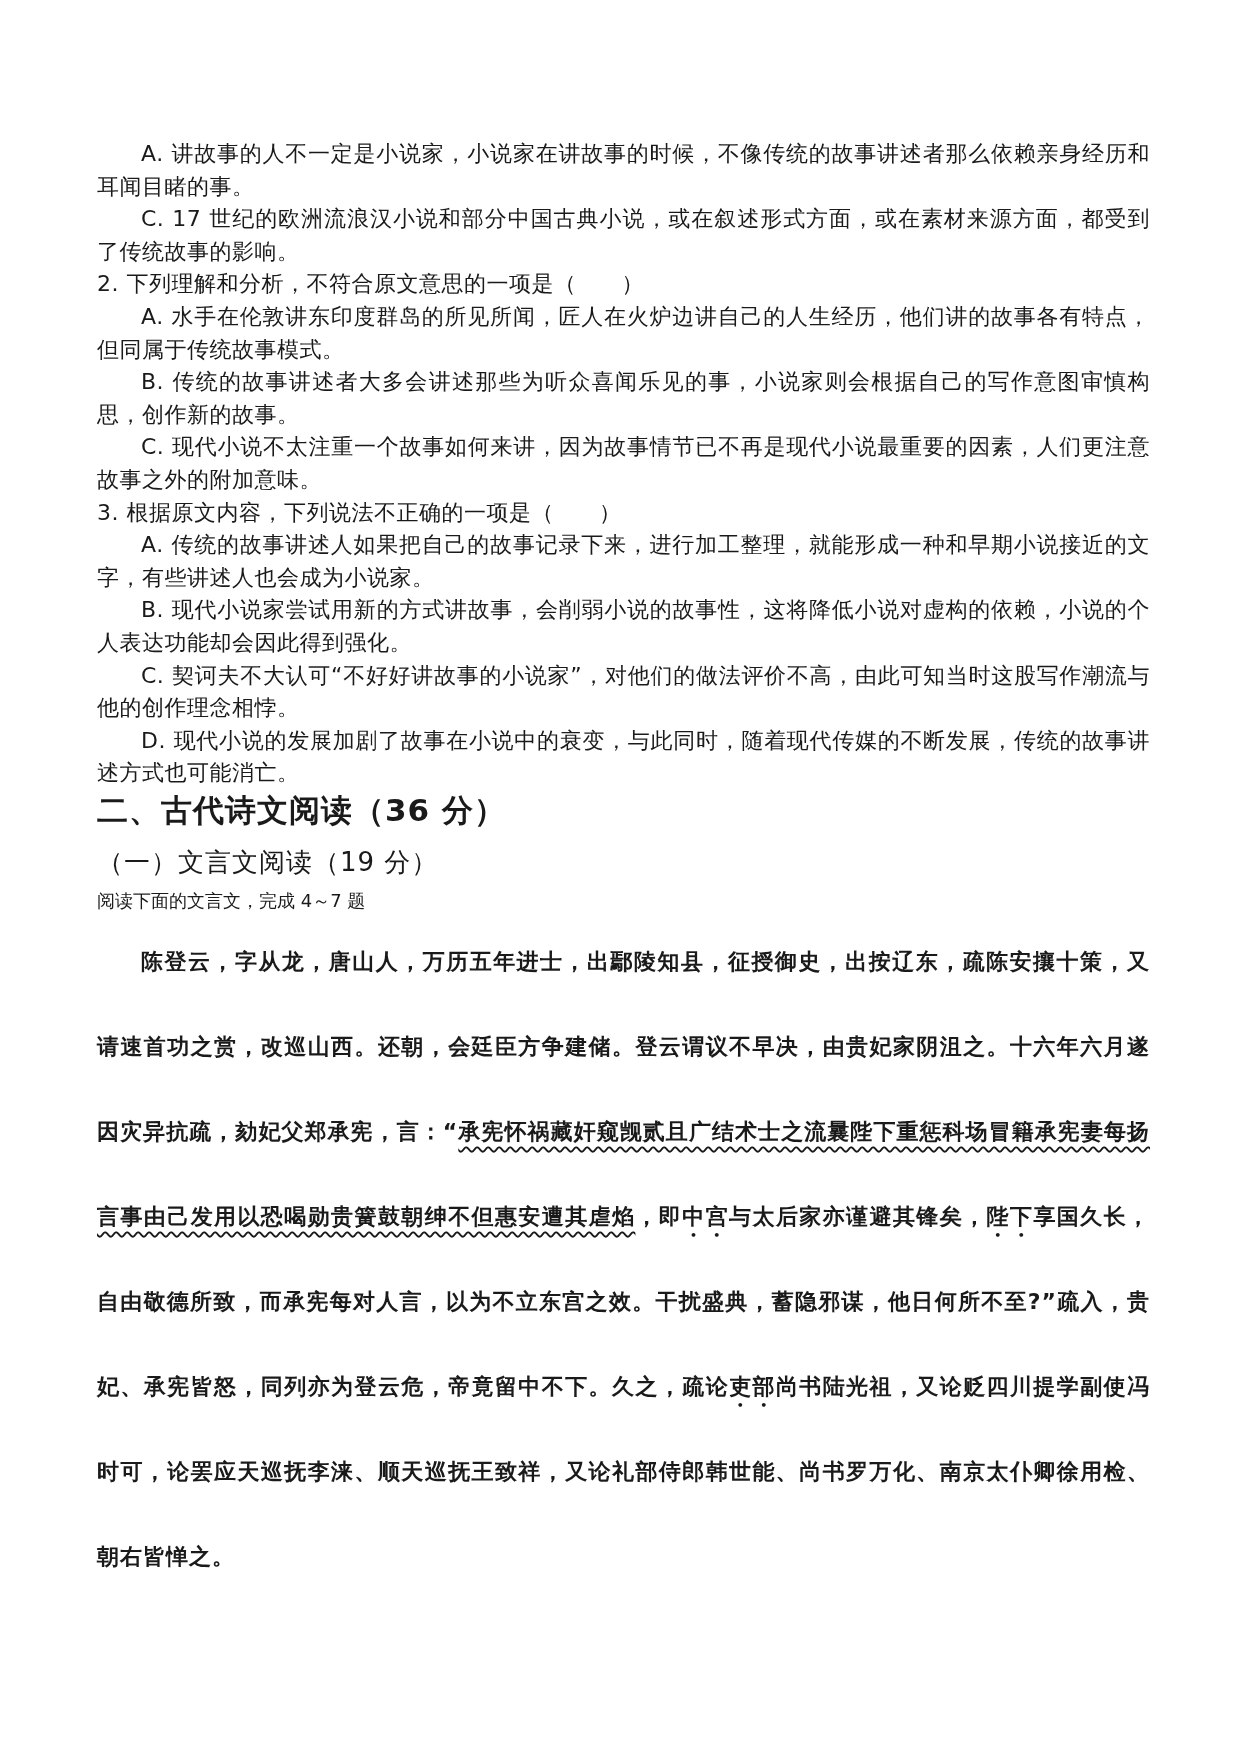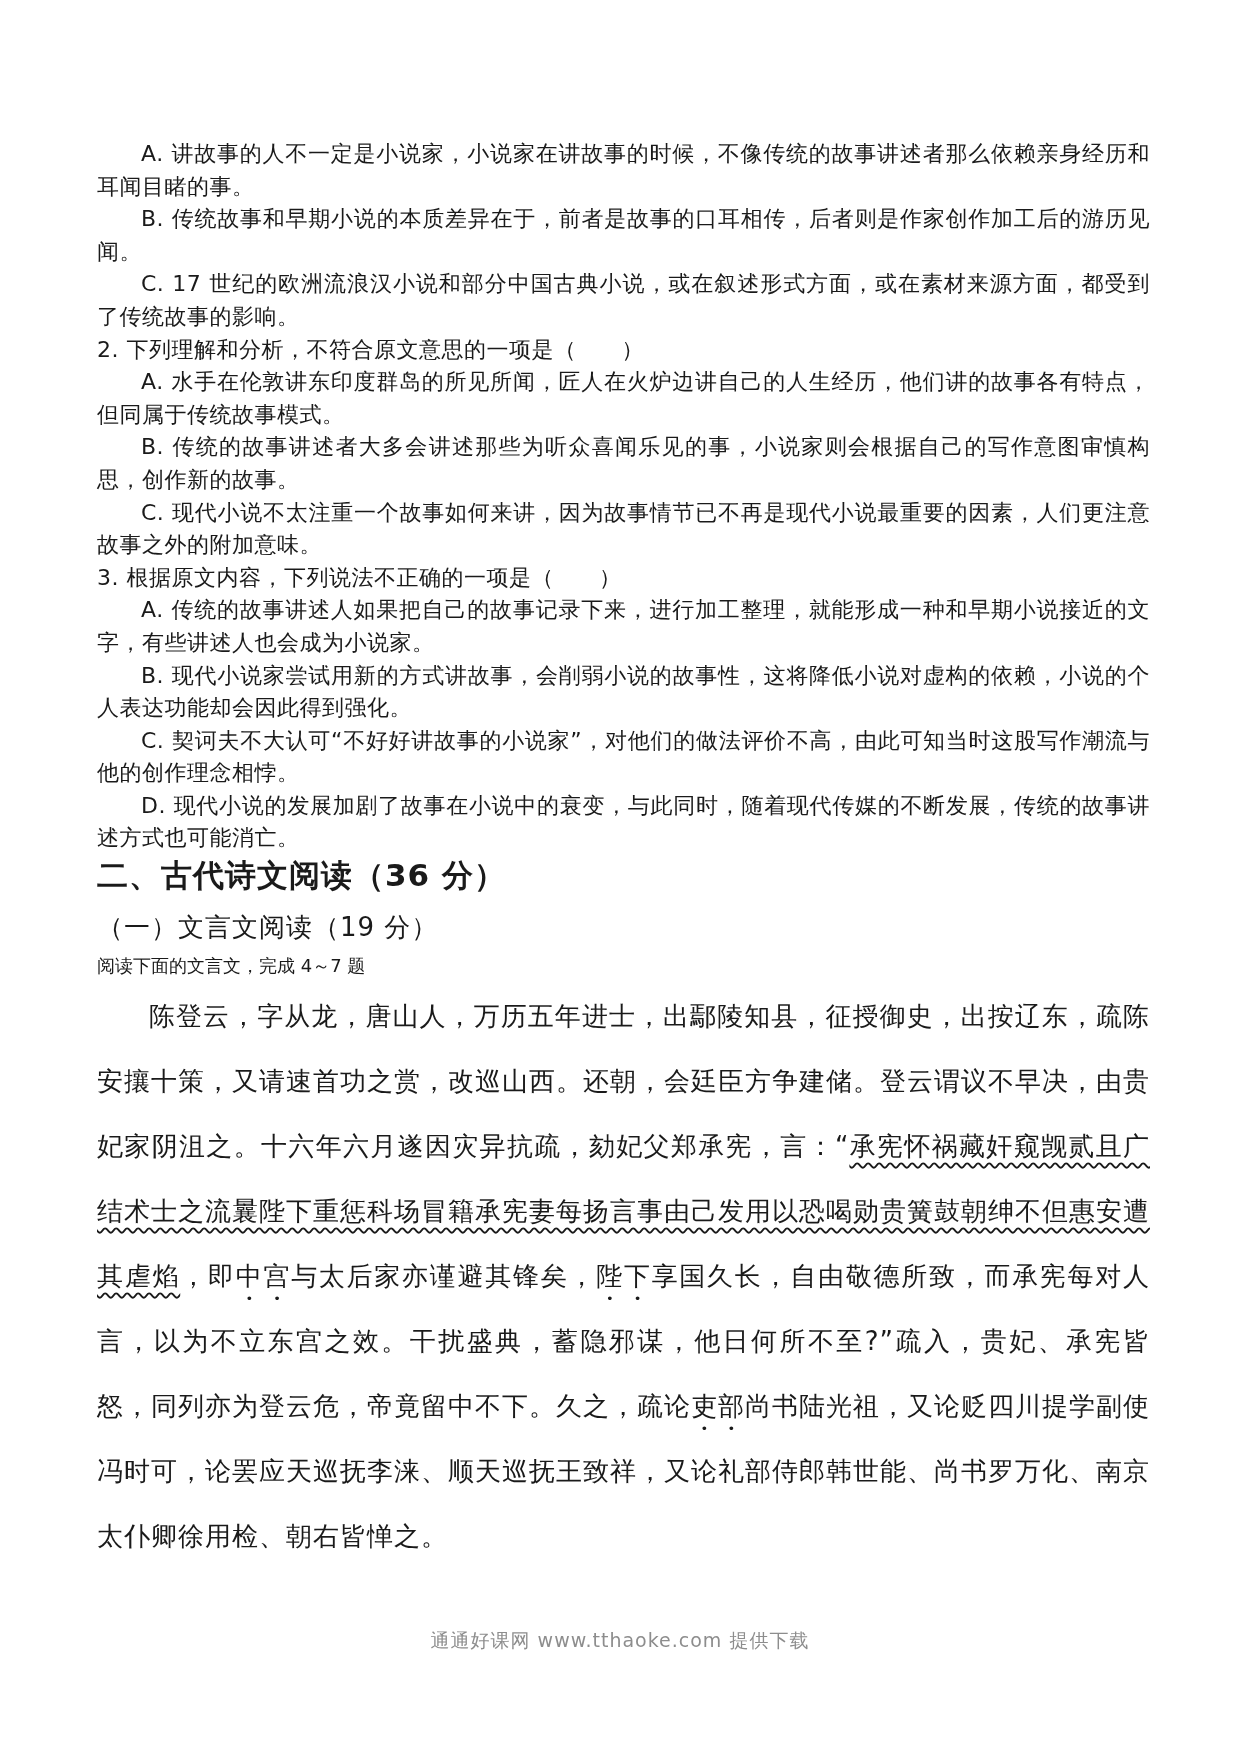--- a/index.html
+++ b/index.html
@@ -39,23 +39,23 @@
     margin-top: 16px;
     line-height: 1.3;
   }
   .instruction {
     font-size: 18px;
     margin-top: 8px;
     line-height: 1.4;
   }
   
   .passage {
-    font-size: 26px;
-    font-weight: normal;
-    line-height: 65px;
+    font-size: 22px;
+    font-weight: bold;
+    line-height: 85px;
     text-indent: 2em;
     text-align: justify;
     letter-spacing: 1px;
     margin-top: 6px;
   }
   .wavy {
     text-decoration: underline;
     text-decoration-style: wavy;
     text-decoration-thickness: 1.5px;
     text-underline-offset: 7px;
@@ -78,21 +78,20 @@
     letter-spacing: 1px;
   }
 </style>
 </head>
 <body>
 
 <div class="page">
 
   <div class="mc-block">
     <p class="opt"><span>A.</span> <span>讲故事的人不一定是小说家，小说家在讲故事的时候，不像传统的故事讲述者那么依赖亲身经历和耳闻目睹的事。</span></p>
-    <p class="opt"><span>B.</span> <span>传统故事和早期小说的本质差异在于，前者是故事的口耳相传，后者则是作家创作加工后的游历见闻。</span></p>
     <p class="opt"><span>C.</span> <span>17 世纪的欧洲流浪汉小说和部分中国古典小说，或在叙述形式方面，或在素材来源方面，都受到了传统故事的影响。</span></p>
   </div>
 
   <div class="mc-block">
     <p class="stem">2.  下列理解和分析，不符合原文意思的一项是（　　）</p>
     <p class="opt"><span>A.</span> <span>水手在伦敦讲东印度群岛的所见所闻，匠人在火炉边讲自己的人生经历，他们讲的故事各有特点，但同属于传统故事模式。</span></p>
     <p class="opt"><span>B.</span> <span>传统的故事讲述者大多会讲述那些为听众喜闻乐见的事，小说家则会根据自己的写作意图审慎构思，创作新的故事。</span></p>
     <p class="opt"><span>C.</span> <span>现代小说不太注重一个故事如何来讲，因为故事情节已不再是现代小说最重要的因素，人们更注意故事之外的附加意味。</span></p>
   </div>
 
@@ -103,15 +102,14 @@
     <p class="opt"><span>C.</span> <span>契诃夫不大认可“不好好讲故事的小说家”，对他们的做法评价不高，由此可知当时这股写作潮流与他的创作理念相悖。</span></p>
     <p class="opt"><span>D.</span> <span>现代小说的发展加剧了故事在小说中的衰变，与此同时，随着现代传媒的不断发展，传统的故事讲述方式也可能消亡。</span></p>
   </div>
 
   <h2 class="sec-title">二、古代诗文阅读（36 分）</h2>
   <h3 class="sub-title">（一）文言文阅读（19 分）</h3>
   <p class="instruction">阅读下面的文言文，完成 4～7 题</p>
 
   <p class="passage"><span>陈登云，字从龙，唐山人，万历五年进士，出鄢陵知县，征授御史，出按辽东，疏陈安攘十策，又请速首功之赏，改巡山西。还朝，会廷臣方争建储。登云谓议不早决，由贵妃家阴沮之。十六年六月遂因灾异抗疏，劾妃父郑承宪，言：“</span><span class="wavy">承宪怀祸藏奸窥觊贰且广结术士之流曩陛下重惩科场冒籍承宪妻每扬言事由己发用以恐喝勋贵簧鼓朝绅不但惠安遭其虐焰</span><span>，即</span><span class="emdot">中宫</span><span>与太后家亦谨避其锋矣，</span><span class="emdot">陛下</span><span>享国久长，自由敬德所致，而承宪每对人言，以为不立东宫之效。干扰盛典，蓄隐邪谋，他日何所不至?”疏入，贵妃、承宪皆怒，同列亦为登云危，帝竟留中不下。久之，疏论</span><span class="emdot">吏部</span><span>尚书陆光祖，又论贬四川提学副使冯时可，论罢应天巡抚李涞、顺天巡抚王致祥，又论礼部侍郎韩世能、尚书罗万化、南京太仆卿徐用检、朝右皆惮之。</span></p>
 
-  <div class="footer">通通好课网  www.tthaoke.com  提供下载</div>
 
 </div>
 
 </body></html>

